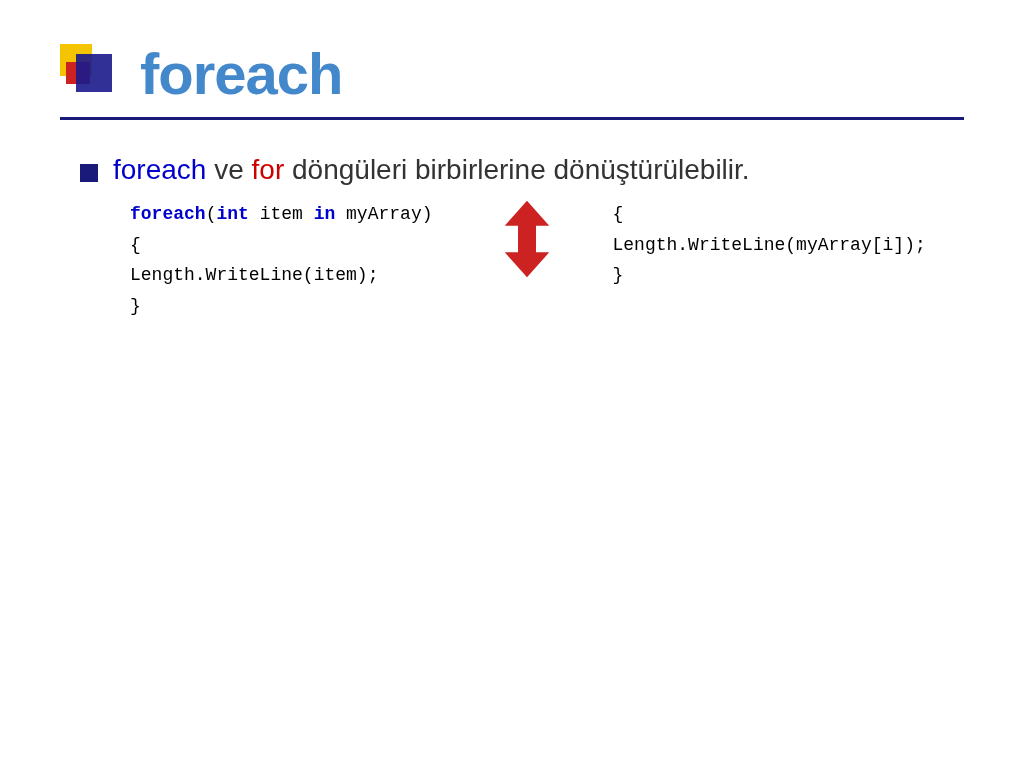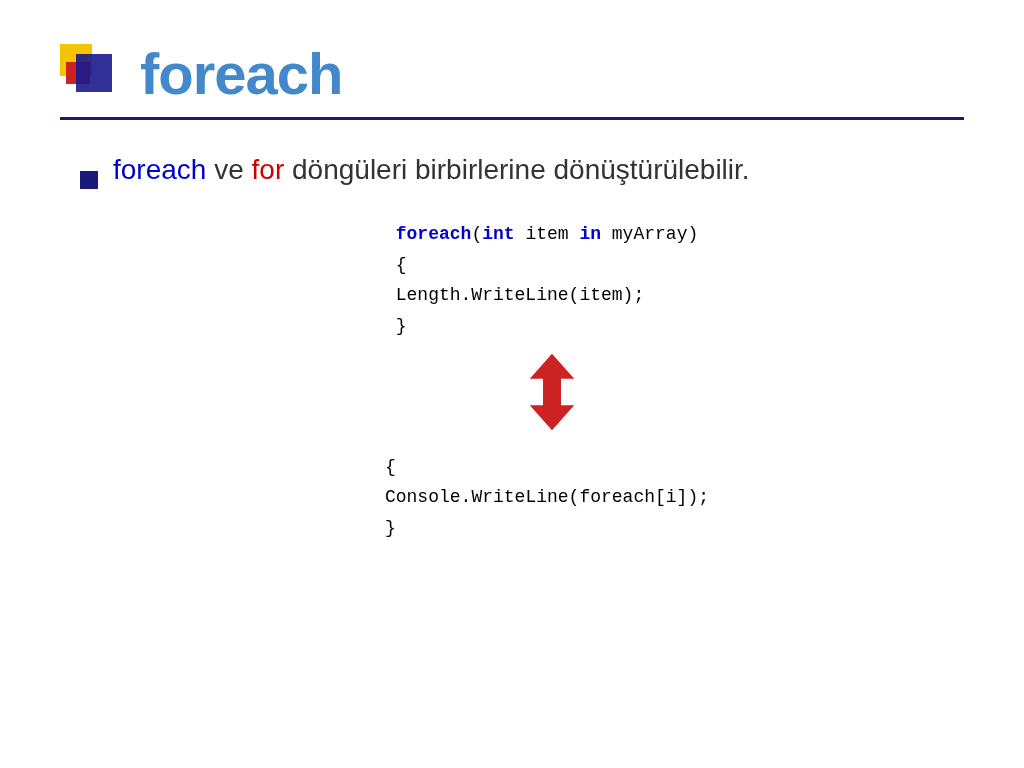--- a/index.html
+++ b/index.html
@@ -76,22 +76,21 @@
       letter-spacing: -1px;
     }
 
     
     .content {
       margin-left: 20px;
     }
 
     .bullet-item {
       display: flex;
-      align-items: flex-end;
-      margin-bottom: 20px;
+      align-items: center;
     }
 
     .bullet-icon {
       width: 18px;
       height: 18px;
       background: #1a1a7a;
       flex-shrink: 0;
       margin-top: 6px;
       margin-right: 15px;
     }
@@ -139,22 +138,21 @@
       padding-left: 60px;
     }
 
     .arrow-svg {
       width: 70px;
       height: 80px;
     }
 
     .code-blocks-wrapper {
       display: flex;
-      flex-direction: column;
-      align-items: center;
+      flex-direction: row;
     }
   </style>
 </head>
 <body>
 
 <div class="slide">
 
   <div class="header">
     <div class="logo">
       <div class="logo-square-yellow"></div>
@@ -188,19 +186,19 @@
 
           <polygon points="35,2 10,30 25,30 25,60 45,60 45,30 60,30" fill="#cc2222"></polygon>
 
           <polygon points="35,88 10,60 25,60 25,30 45,30 45,60 60,60" fill="#cc2222"></polygon>
         </svg>
       </div>
 
       <div class="code-container">
         <div class="code-block">
           <div>{</div>
-          <div>    Console.WriteLine(foreach[i]);</div>
+          <div>    Length.WriteLine(myArray[i]);</div>
           <div>}</div>
         </div>
       </div>
     </div>
   </div>
 </div>
 
 </body></html>

